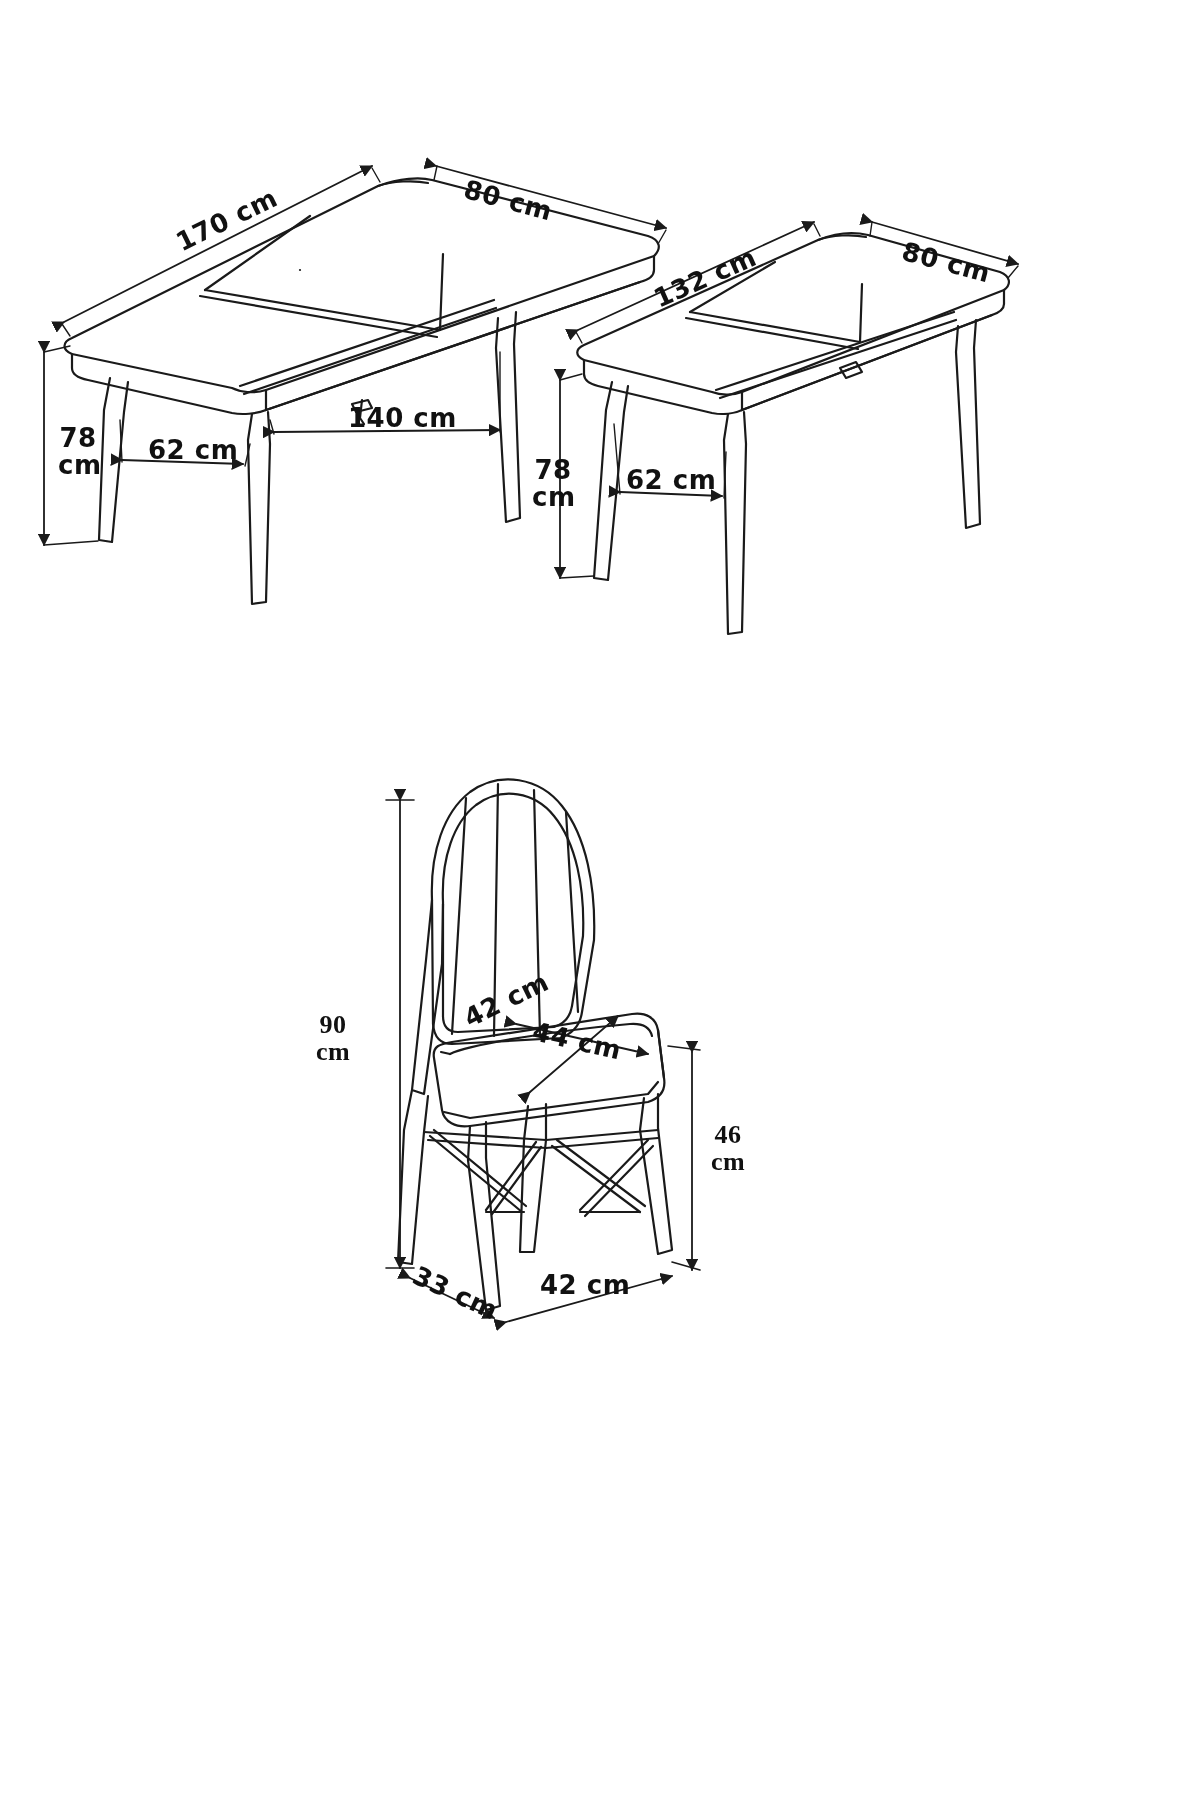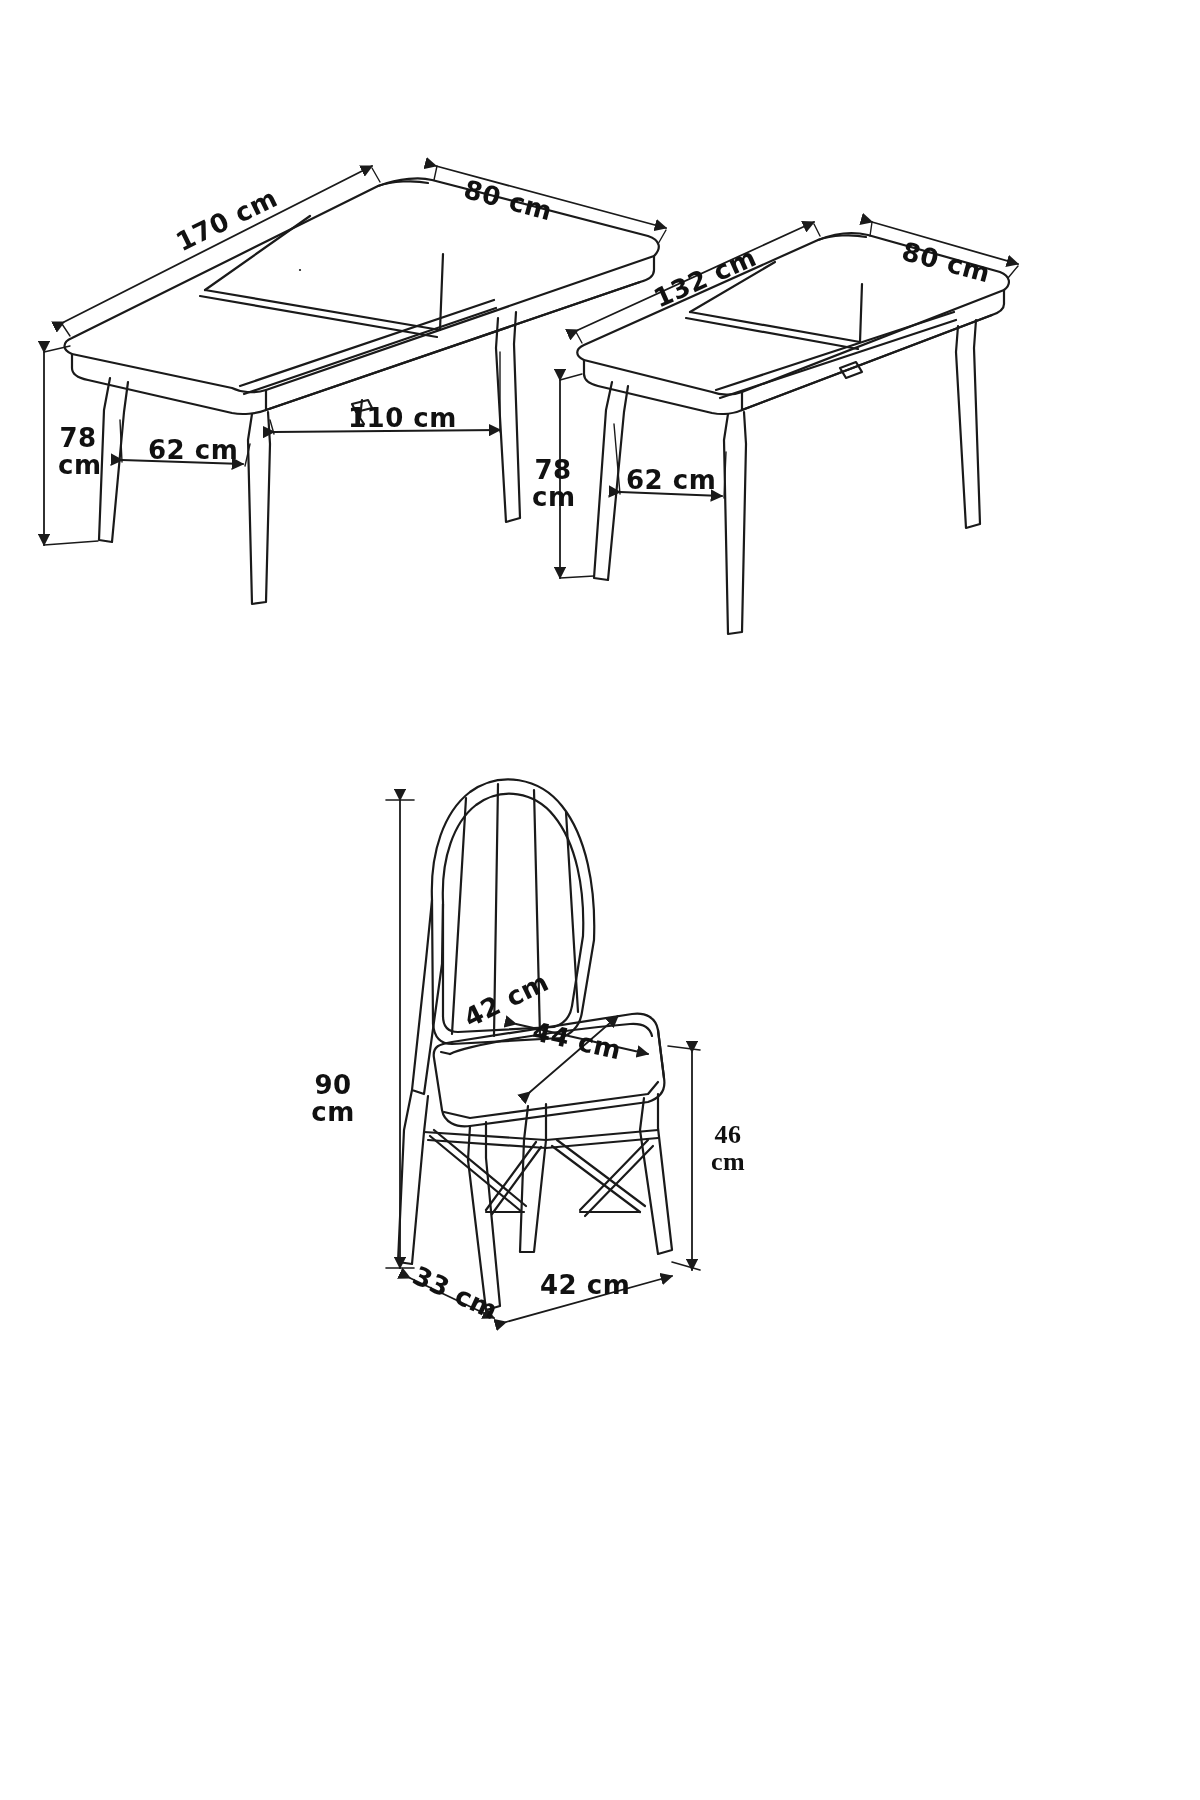--- a/index.html
+++ b/index.html
@@ -226,32 +226,32 @@
 
   <div class="dim-label" style="left:172px; top:232px; transform: rotate(-26deg); transform-origin: left top;">170 cm</div>
 
   <div class="dim-label" style="left:468px; top:176px; transform: rotate(15deg); transform-origin: left top;">80 cm</div>
 
   <div class="dim-label" style="left:58px; top:425px; width:40px;">78
 cm</div>
 
   <div class="dim-label" style="left:148px; top:437px;">62 cm</div>
 
-  <div class="dim-label" style="left:348px; top:405px;">110 cm</div>
+  <div class="dim-label" style="left:348px; top:405px;">140 cm</div>
 
   <div class="dim-label" style="left:650px; top:288px; transform: rotate(-24deg); transform-origin: left top;">132 cm</div>
 
   <div class="dim-label" style="left:906px; top:238px; transform: rotate(15deg); transform-origin: left top;">80 cm</div>
 
   <div class="dim-label" style="left:532px; top:457px; width:42px;">78
 cm</div>
 
   <div class="dim-label" style="left:626px; top:467px;">62 cm</div>
 
-  <div class="dim-label" style="left:310px; top:1072px; width:46px;">90
+  <div class="dim-label" style="left:310px; top:1012px; width:46px;font-family:Liberation Serif, serif;">90
 cm</div>
 
   <div class="dim-label" style="left:460px; top:1008px; transform: rotate(-26deg); transform-origin: left top;">42 cm</div>
 
   <div class="dim-label" style="left:536px; top:1018px; transform: rotate(13deg); transform-origin: left top;">44 cm</div>
 
   <div class="dim-label" style="left:706px; top:1122px; width:44px;font-family:Liberation Serif, serif;">46
 cm</div>
 
   <div class="dim-label" style="left:420px; top:1262px; transform: rotate(25deg); transform-origin: left top;">33 cm</div>

